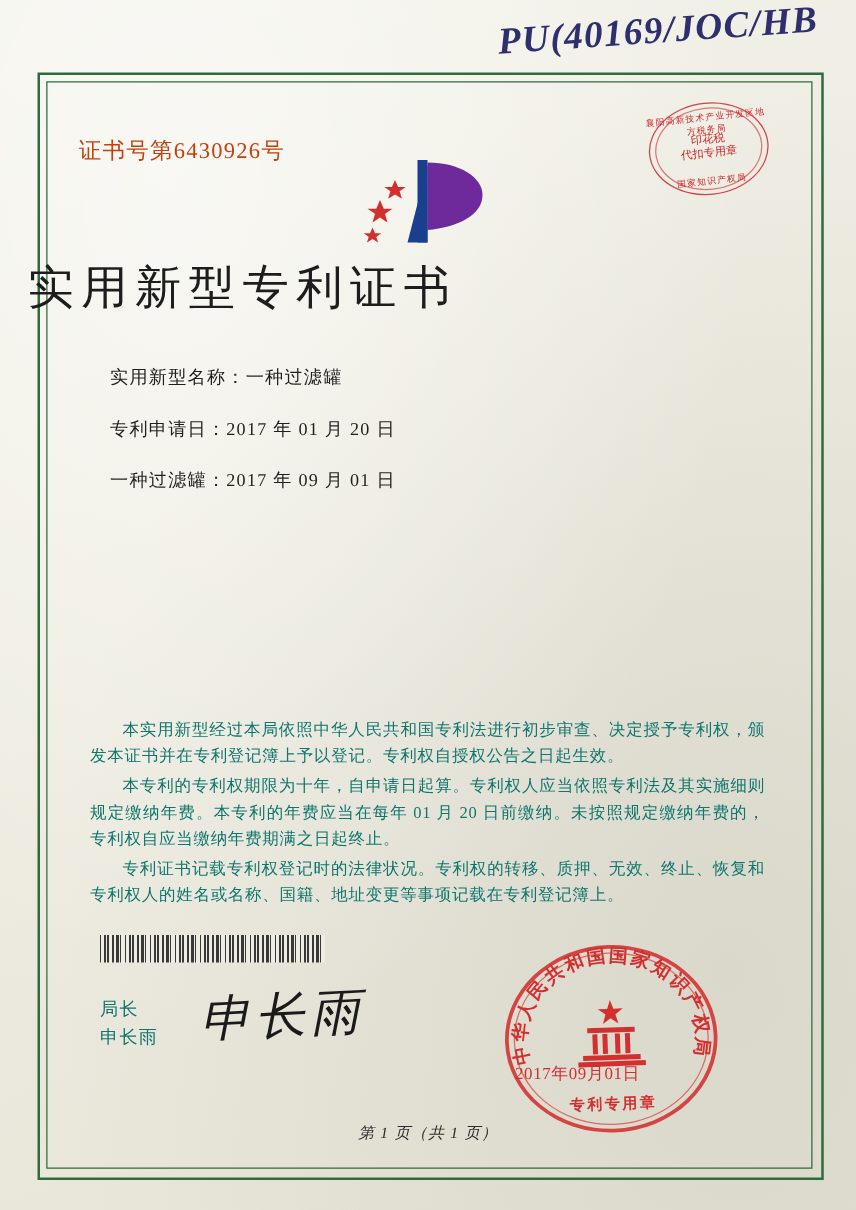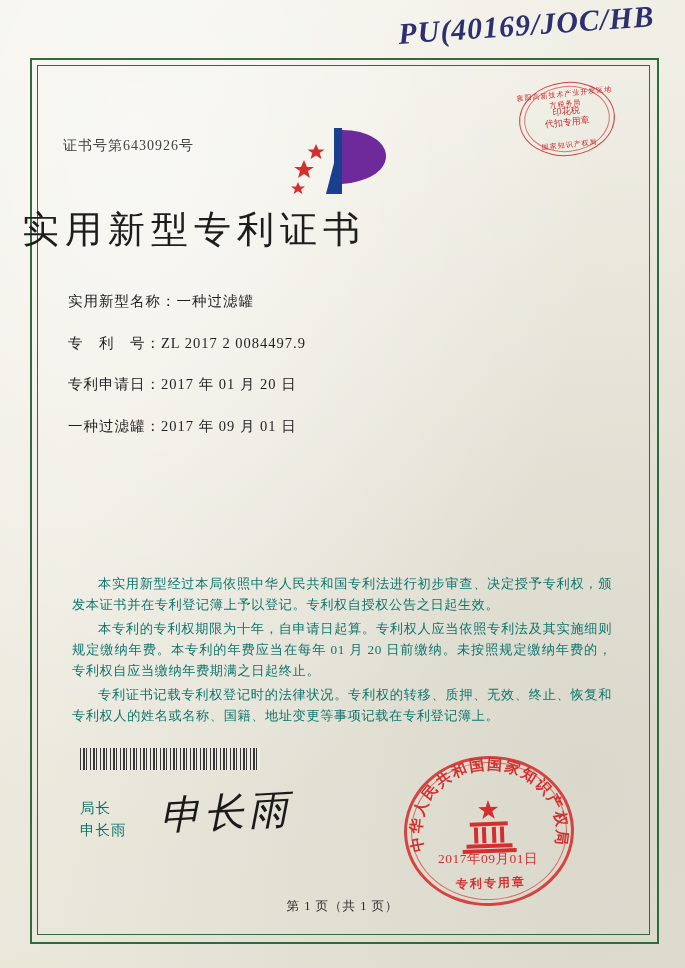--- a/index.html
+++ b/index.html
@@ -58,24 +58,23 @@
     transform: rotate(-4deg);
     font-style: italic;
     font-weight: bold;
     white-space: nowrap;
   }
 
   .cert-no {
     position: absolute;
     left: 63px;
     top: 108px;
-    font-size: 14px;
-    color: #404040;
-    letter-spacing: 1px;
-    margin-top: 29px;
+    font-size: 18px;
+    color: #c2410c;
+    letter-spacing: 1px;
   }
 
   
   .logo {
     position: absolute;
     left: 282px;
     top: 120px;
     width: 120px;
     height: 78px;
   }
@@ -141,21 +140,21 @@
     font-family: "DejaVu Serif", serif;
     font-weight: normal;
     font-size: 37px;
     letter-spacing: 6px;
     color: #1d1d1d;
     padding-left: 22px;
   }
 
   .fields {
     position: absolute;
-    left: 68px;
+    left: 88px;
     top: 292px;
     width: 520px;
     font-size: 14.5px;
     color: #1f1f1f;
   }
   .field-row {
     margin-bottom: 22.5px;
     letter-spacing: 1px;
     white-space: nowrap;
   }
@@ -270,32 +269,32 @@
   }
 
   .seal-date {
     position: absolute;
     left: 412px;
     top: 850px;
     font-size: 13.5px;
     color: #d32f2f;
     letter-spacing: 0.5px;
     white-space: nowrap;
-    margin-left: 26px;
   }
 
   .page-footer {
     position: absolute;
     left: 0;
     top: 898px;
     width: 685px;
     text-align: center;
     font-size: 12.5px;
     color: #2b2b2b;
     letter-spacing: 1px;
+    font-style: italic;
   }
 </style>
 </head>
 <body>
 
 <div class="page">
   <div class="paper-tint"></div>
 
   <div class="handwrite-top">PU(40169/JOC/HB</div>
 
@@ -326,23 +325,20 @@
     <div class="arc-text">襄阳高新技术产业开发区地方税务局</div>
     <div class="ctr">印花税<br>代扣专用章</div>
     <div class="arc-text2">国家知识产权局</div>
   </div>
 
   <div class="doc-title">实用新型专利证书</div>
 
   <div class="fields">
     <div class="field-row">
       <span class="lbl">实用新型名称：</span><span class="val">一种过滤罐</span>
-    </div>
-    <div class="field-row">
-      <span class="lbl">专　利　号：</span><span class="val">ZL 2017 2 0084497.9</span>
     </div>
     <div class="field-row">
       <span class="lbl">专利申请日：</span><span class="val">2017 年 01 月 20 日</span>
     </div>
     <div class="field-row">
       <span class="lbl">一种过滤罐：</span><span class="val">2017 年 09 月 01 日</span>
     </div>
   </div>
 
   <div class="body-text">

